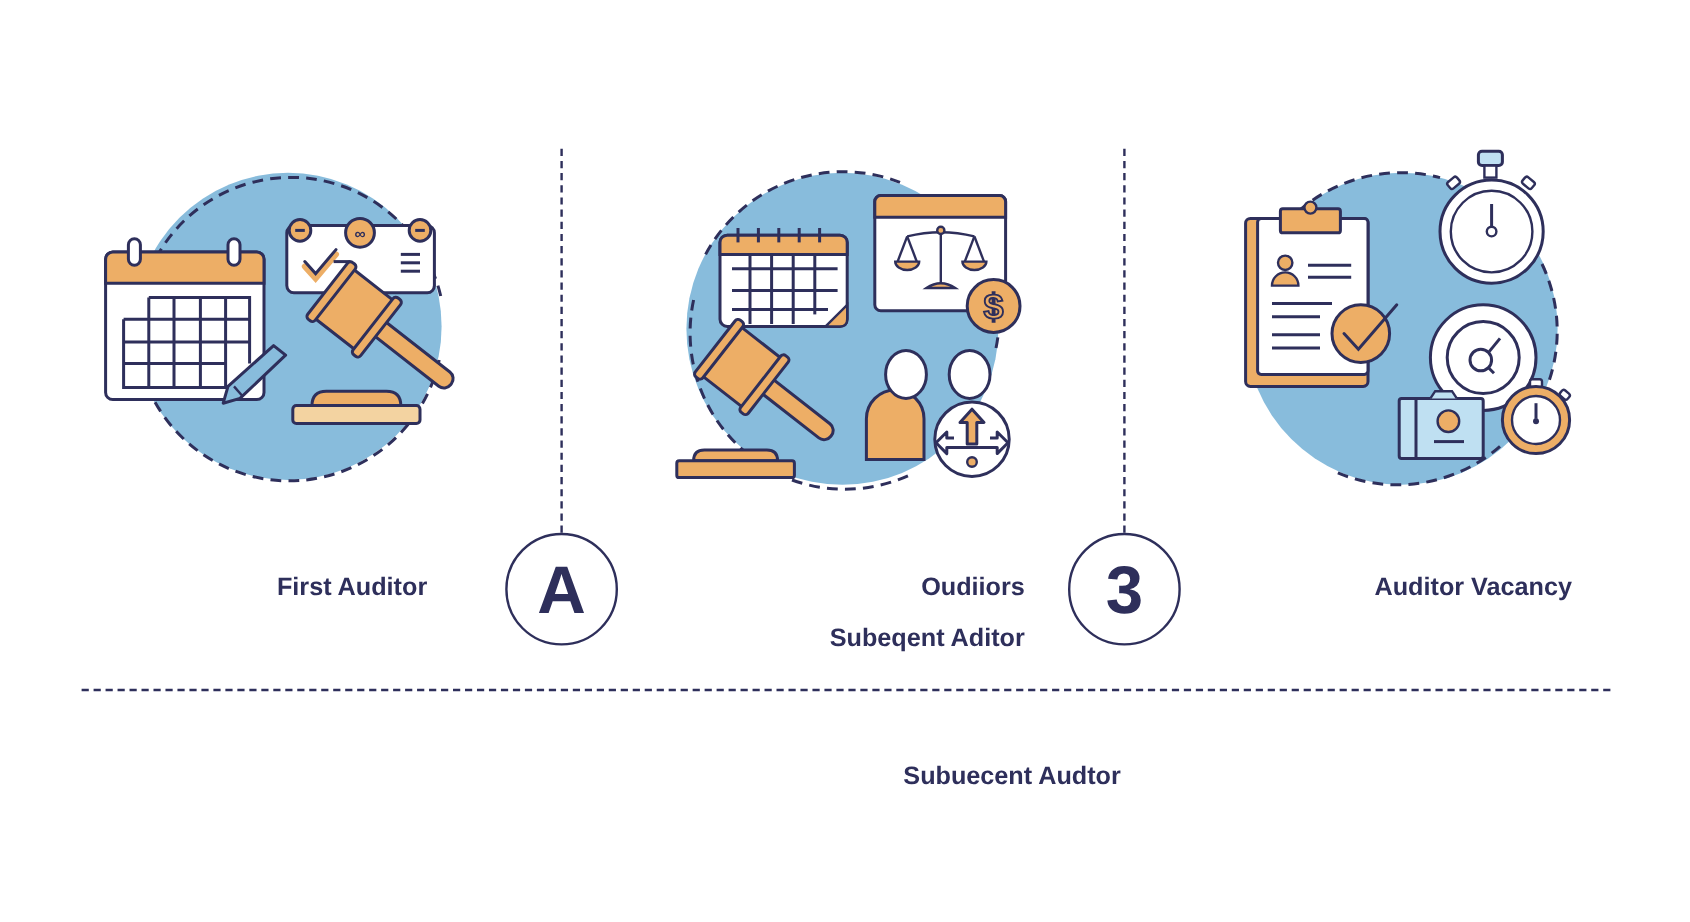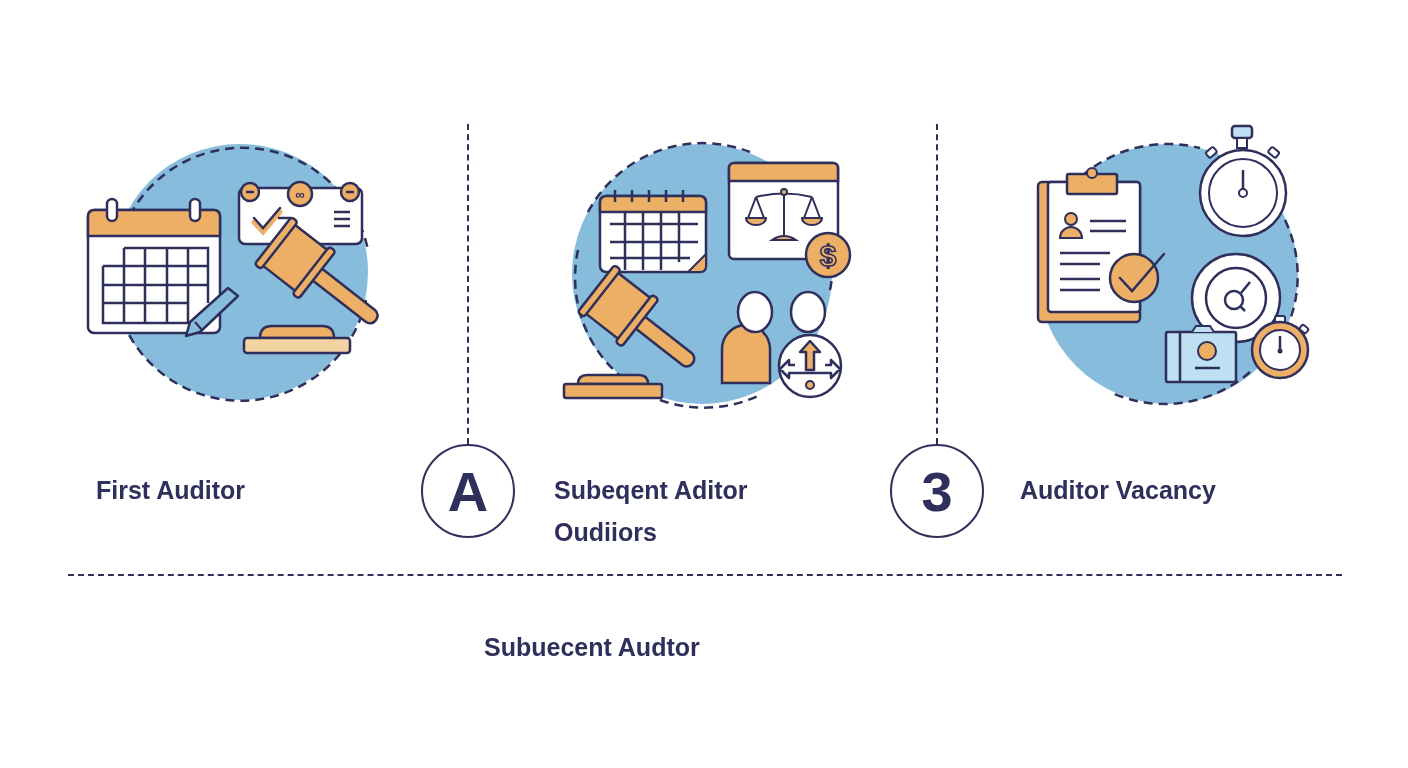--- a/index.html
+++ b/index.html
@@ -3,22 +3,22 @@
 <meta charset="utf-8">
 <style>
   html, body { margin: 0; padding: 0; }
   body {
     width: 1408px; height: 768px; background: #ffffff;
     position: relative; overflow: hidden;
     font-family: "Liberation Sans", sans-serif;
     color: #2e2f5b;
   }
   .label {
-    position: absolute; font-weight: bold; font-size: 25px;
-    color: #2e2f5b; text-align: left; line-height: 42px; white-space: nowrap;
+    position: absolute; font-weight: bold; font-size: 21px;
+    color: #2e2f5b; text-align: right; line-height: 42px; white-space: nowrap;
   }
   .vdash {
     position: absolute; width: 0; border-left: 2.5px dashed #2e2f5b;
   }
   .hdash {
     position: absolute; height: 0; border-top: 2.5px dashed #2e2f5b;
   }
   .step-circle {
     position: absolute; width: 94px; height: 94px; border-radius: 50%;
     border: 2.5px solid #2e2f5b; box-sizing: border-box; background: #fff;
@@ -233,21 +233,21 @@
     <circle cx="1280" cy="350" r="28" fill="#edae66" stroke="#2e2f5b" stroke-width="2.5"></circle>
     <circle cx="1280" cy="350" r="20" fill="#fff" stroke="#2e2f5b" stroke-width="2"></circle>
     <line x1="1280" y1="336" x2="1280" y2="349" stroke="#2e2f5b" stroke-width="2.5"></line>
     <circle cx="1280" cy="351" r="2.5" fill="#2e2f5b"></circle>
   </g>
 </svg>
 
 <div class="label" style="left:96px; top:469px; width:260px;">First Auditor</div>
 
 <div class="label" style="left:554px; top:469px; width:300px;">
+  <div>Oudiiors</div>
   <div>Subeqent Aditor</div>
-  <div>Oudiiors</div>
 </div>
 
 <div class="label" style="left:1020px; top:469px; width:290px;">Auditor Vacancy</div>
 
 <div class="hdash" style="left:68px; top:574px; width:1274px;"></div>
 
-<div class="label" style="left:484px; top:626px; width:410px;">Subuecent Audtor</div>
+<div class="label" style="left:524px; top:626px; width:410px;">Subuecent Audtor</div>
 
 </body></html>

